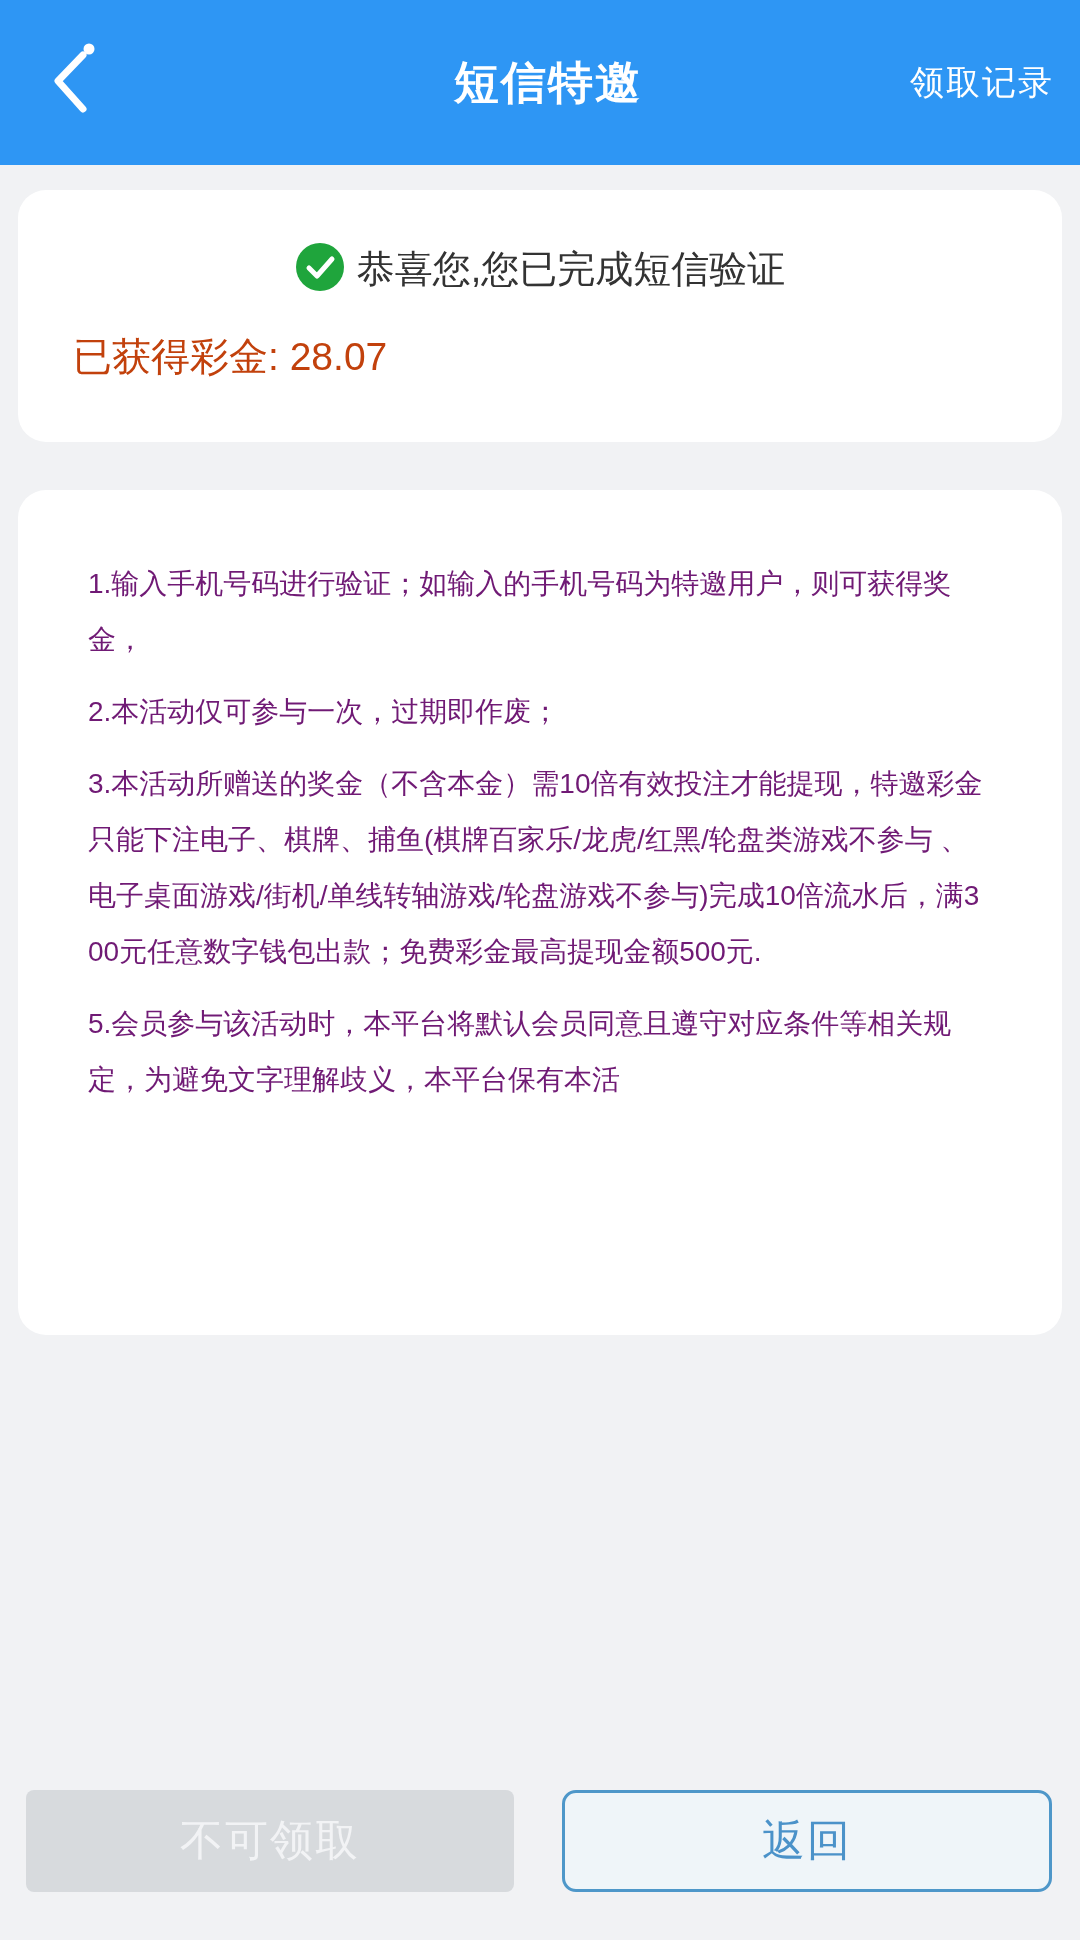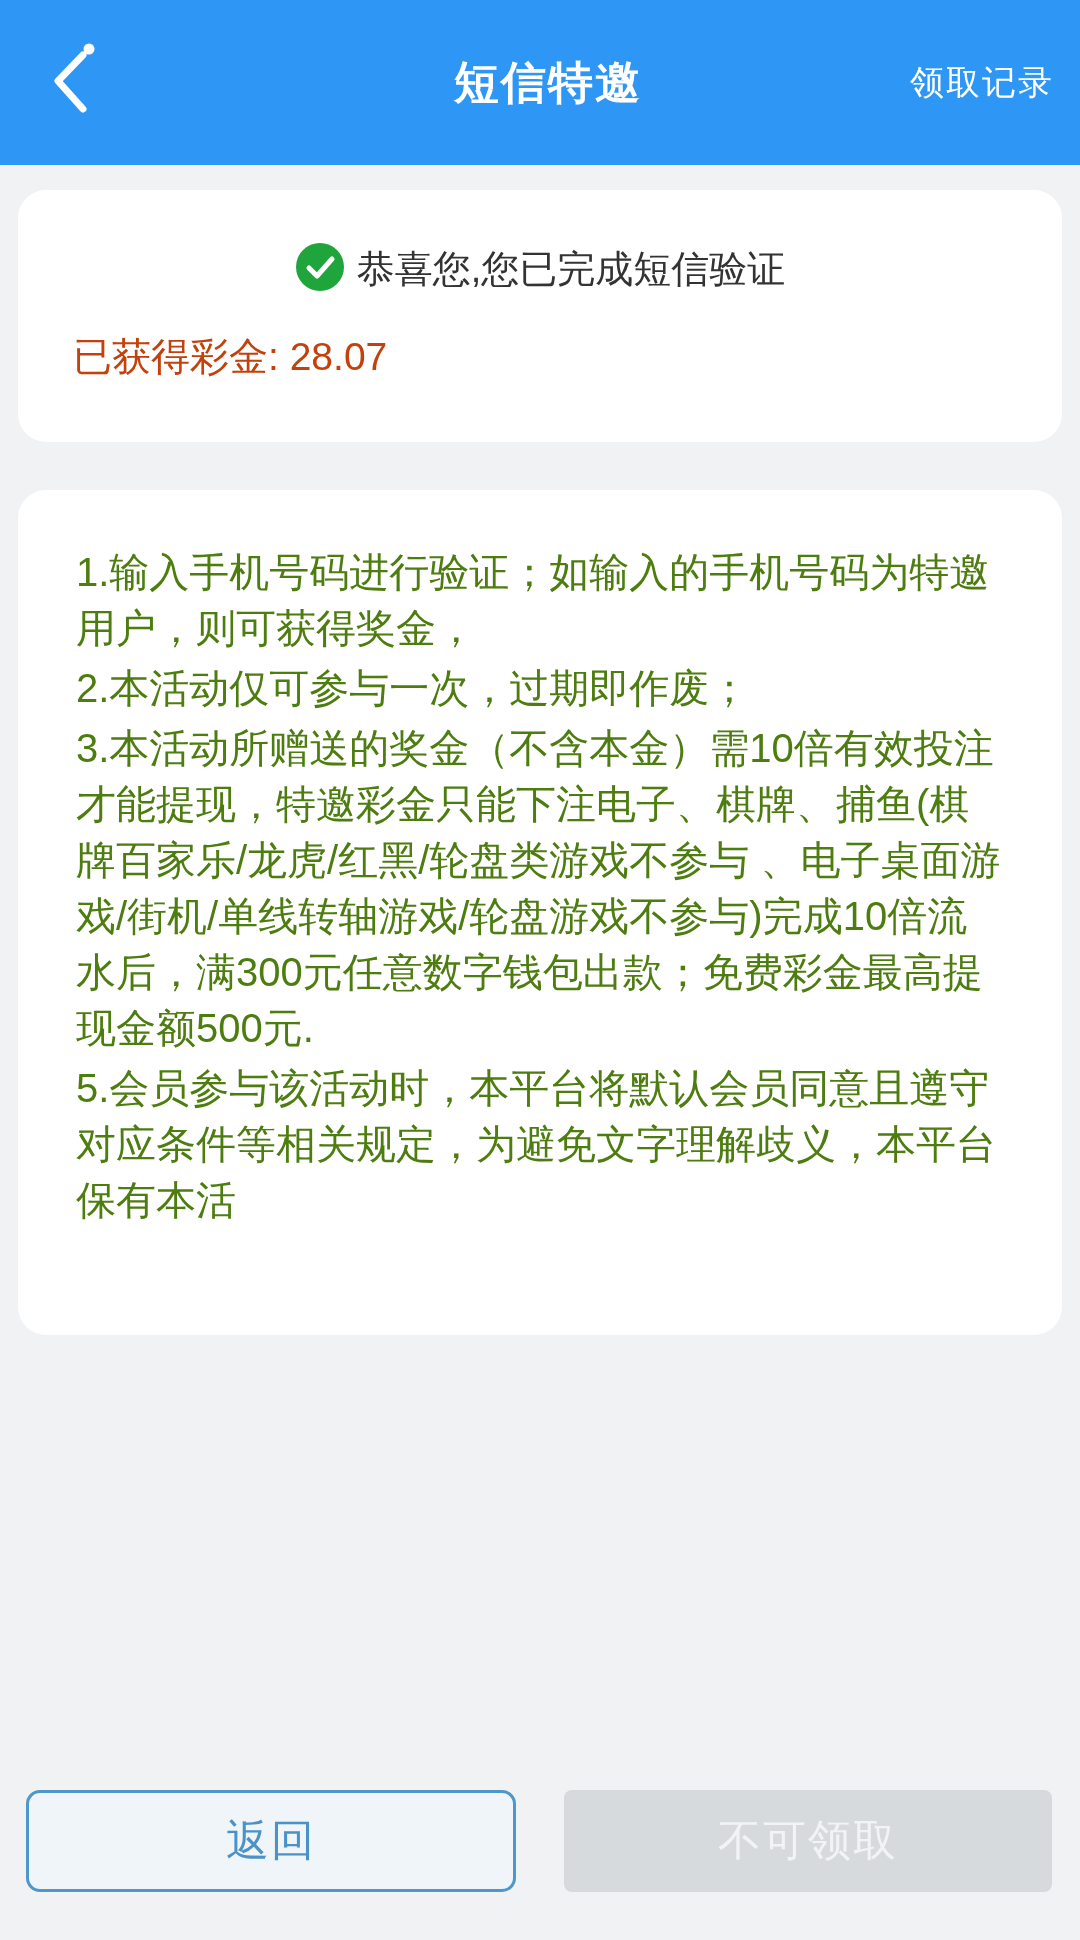--- a/index.html
+++ b/index.html
@@ -87,23 +87,23 @@
   }
 
   .rules-card {
     margin-top: 48px;
     height: 845px;
     padding: 50px 52px 0 54px;
     box-sizing: border-box;
     overflow: hidden;
   }
   .rules-card p {
-    margin: 4px;
-    color: #4d7c0f;
-    font-size: 40px;
+    margin: 16px;
+    color: #701a75;
+    font-size: 28px;
     line-height: 56px;
     word-break: break-all;
   }
 
   
   .footer {
     position: absolute;
     left: 26px;
     right: 28px;
     bottom: 48px;
@@ -168,17 +168,17 @@
   </div>
 
   <div class="card rules-card">
     <p>1.输入手机号码进行验证；如输入的手机号码为特邀用户，则可获得奖金，</p>
     <p>2.本活动仅可参与一次，过期即作废；</p>
     <p>3.本活动所赠送的奖金（不含本金）需10倍有效投注才能提现，特邀彩金只能下注电子、棋牌、捕鱼(棋牌百家乐/龙虎/红黑/轮盘类游戏不参与 、电子桌面游戏/街机/单线转轴游戏/轮盘游戏不参与)完成10倍流水后，满300元任意数字钱包出款；免费彩金最高提现金额500元.</p>
     <p>5.会员参与该活动时，本平台将默认会员同意且遵守对应条件等相关规定，为避免文字理解歧义，本平台保有本活</p>
   </div>
 
   <div class="footer">
+    <button class="btn btn-claim" disabled="">不可领取</button>
     <button class="btn btn-back">返回</button>
-    <button class="btn btn-claim" disabled="">不可领取</button>
   </div>
 
 </div>
 
 </body></html>

